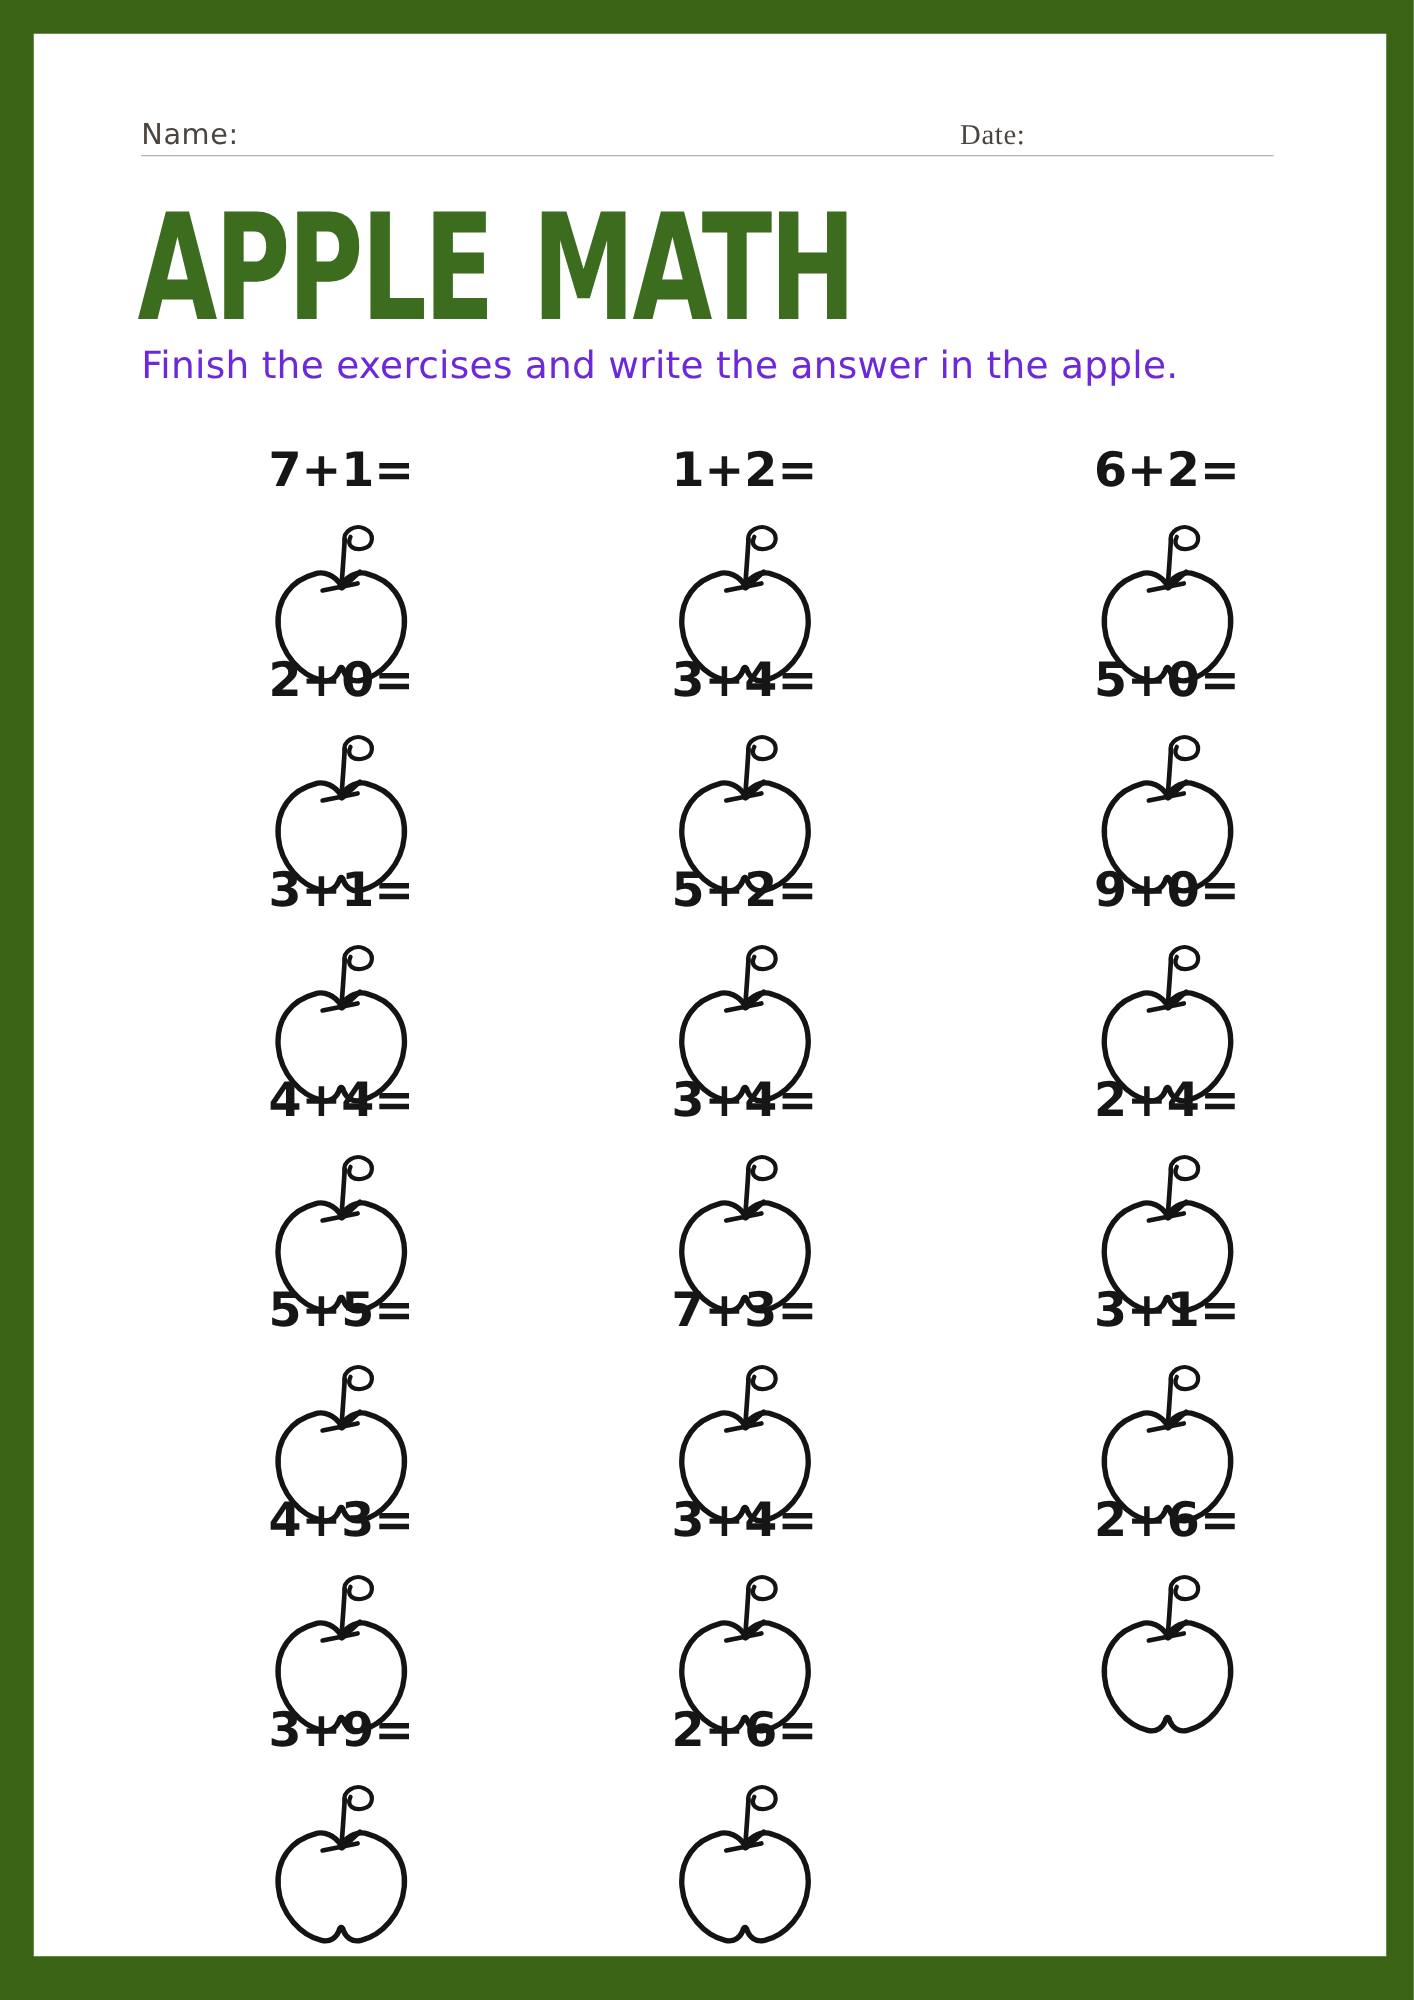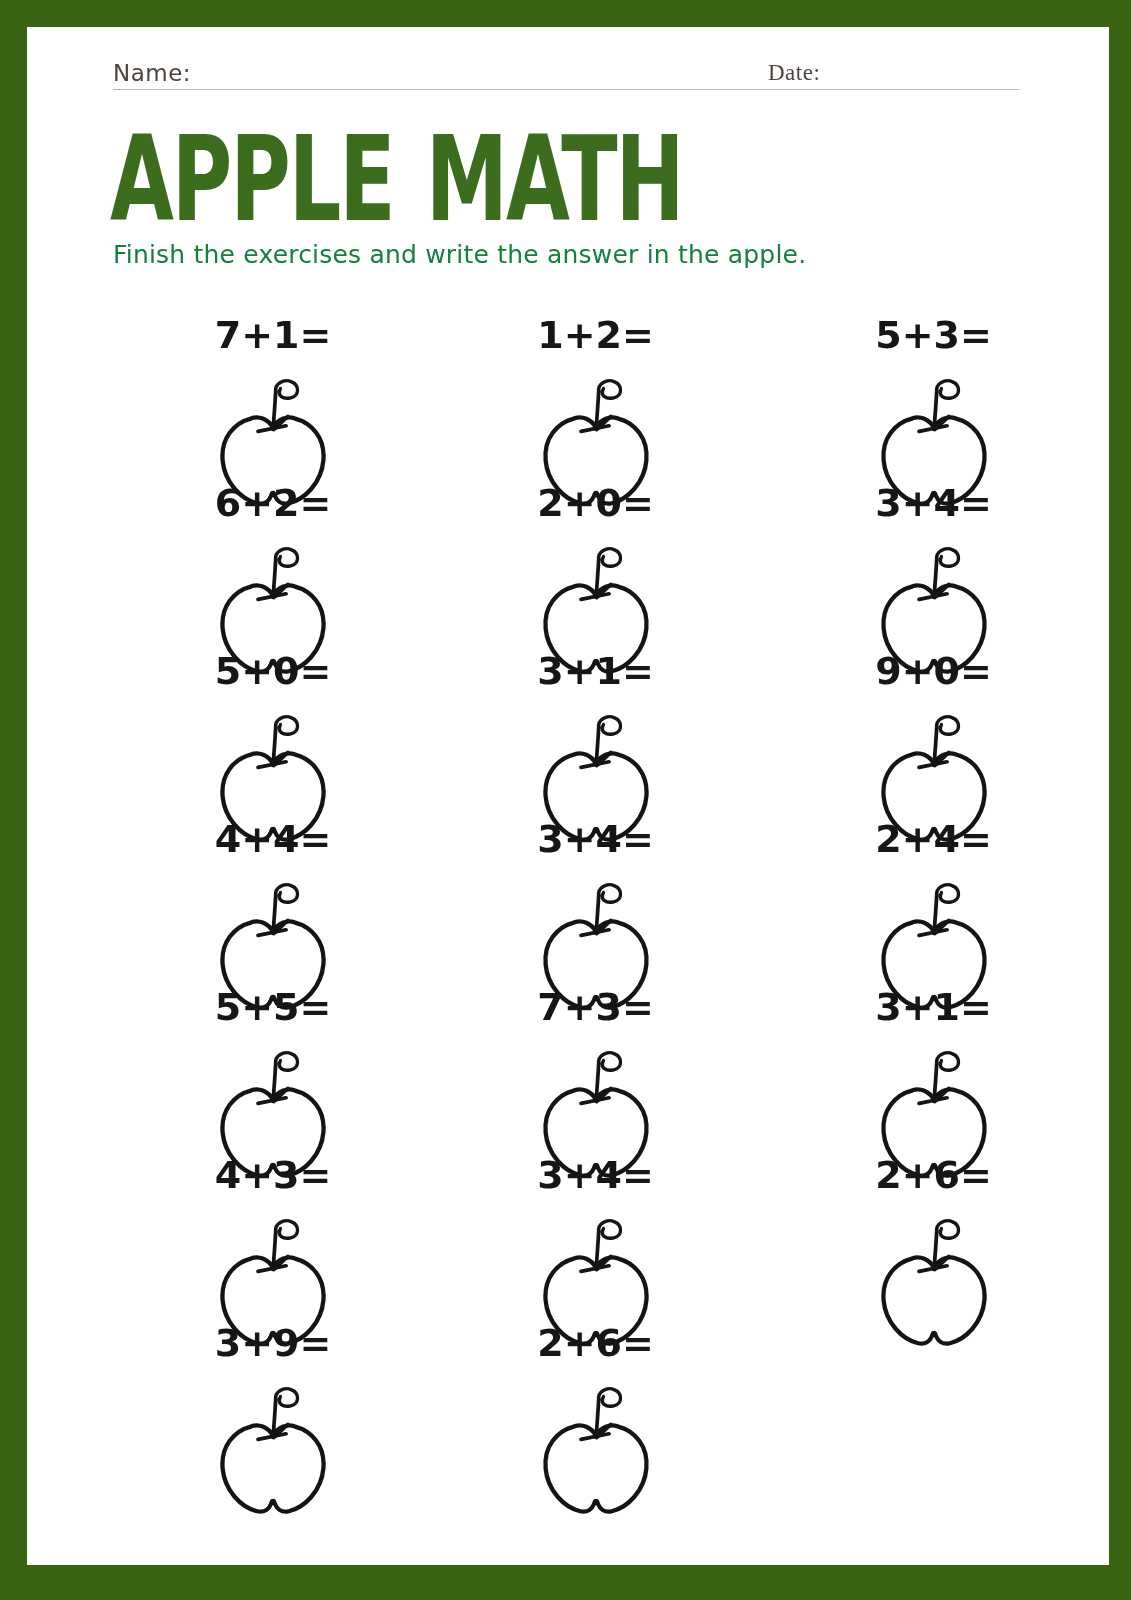--- a/index.html
+++ b/index.html
@@ -14,21 +14,21 @@
     position: absolute;
     left: 27px; top: 27px; right: 22px; bottom: 35px;
     background: #ffffff;
     overflow: hidden;
   }
   .content { padding: 0 0 0 86px; }
 
   
   .meta {
     position: relative;
-    margin-top: 37px;
+    margin-top: 72px;
     margin-right: 90px;
     height: 25px;
     border-bottom: 1.5px solid #b3b3b3;
   }
   .meta-label {
     position: absolute;
     bottom: 3px;
     font-size: 23px;
     letter-spacing: 0.5px;
     color: #4c443f;
@@ -44,23 +44,23 @@
     font-weight: 700;
     letter-spacing: -3px;
     word-spacing: 8px;
     color: #3c6c1e;
     transform: scaleX(0.70);
     transform-origin: left center;
     white-space: nowrap;
   }
   .subtitle {
     margin: 2px 0 0 0;
-    font-size: 25px;
+    font-size: 30px;
     letter-spacing: 0.2px;
-    color: #15803d;
+    color: #6d28d9;
   }
 
   
   .grid {
     margin-top: 44px;
     display: grid;
     grid-template-columns: 320px 325px auto;
     row-gap: 35px;
   }
   .cell {
@@ -113,30 +113,20 @@
     <span class="expr">1+2=</span>
     <svg class="apple" viewBox="0 0 120 142" aria-hidden="true">
       <path class="body" d="M60,54 C55,45 45,41 37,44 C18,49 4,65 6,89 C8,113 26,131 43,135 C51,137 56,132 58,127 C59,123 61,123 62,127 C64,132 69,137 77,135 C94,131 112,113 114,89 C116,65 102,49 83,44 C75,41 65,45 60,54 Z"></path>
       <path class="ln" d="M60,56 C61,44 62,30 63,14"></path>
       <path class="ln" d="M44,58 L74,52"></path>
       <path class="ln" d="M76,42 L61,56"></path>
       <path class="loop" d="M63,16 C61,7 72,1 80,5 C89,9 88,20 79,22 C71,24 64,20 68,12"></path>
     </svg>
   </div>
 
-  <div class="cell">
-    <span class="expr">5+3=</span>
-    <svg class="apple" viewBox="0 0 120 142" aria-hidden="true">
-      <path class="body" d="M60,54 C55,45 45,41 37,44 C18,49 4,65 6,89 C8,113 26,131 43,135 C51,137 56,132 58,127 C59,123 61,123 62,127 C64,132 69,137 77,135 C94,131 112,113 114,89 C116,65 102,49 83,44 C75,41 65,45 60,54 Z"></path>
-      <path class="ln" d="M60,56 C61,44 62,30 63,14"></path>
-      <path class="ln" d="M44,58 L74,52"></path>
-      <path class="ln" d="M76,42 L61,56"></path>
-      <path class="loop" d="M63,16 C61,7 72,1 80,5 C89,9 88,20 79,22 C71,24 64,20 68,12"></path>
-    </svg>
-  </div>
 
   <div class="cell">
     <span class="expr">6+2=</span>
     <svg class="apple" viewBox="0 0 120 142" aria-hidden="true">
       <path class="body" d="M60,54 C55,45 45,41 37,44 C18,49 4,65 6,89 C8,113 26,131 43,135 C51,137 56,132 58,127 C59,123 61,123 62,127 C64,132 69,137 77,135 C94,131 112,113 114,89 C116,65 102,49 83,44 C75,41 65,45 60,54 Z"></path>
       <path class="ln" d="M60,56 C61,44 62,30 63,14"></path>
       <path class="ln" d="M44,58 L74,52"></path>
       <path class="ln" d="M76,42 L61,56"></path>
       <path class="loop" d="M63,16 C61,7 72,1 80,5 C89,9 88,20 79,22 C71,24 64,20 68,12"></path>
     </svg>
@@ -179,20 +169,30 @@
     <span class="expr">3+1=</span>
     <svg class="apple" viewBox="0 0 120 142" aria-hidden="true">
       <path class="body" d="M60,54 C55,45 45,41 37,44 C18,49 4,65 6,89 C8,113 26,131 43,135 C51,137 56,132 58,127 C59,123 61,123 62,127 C64,132 69,137 77,135 C94,131 112,113 114,89 C116,65 102,49 83,44 C75,41 65,45 60,54 Z"></path>
       <path class="ln" d="M60,56 C61,44 62,30 63,14"></path>
       <path class="ln" d="M44,58 L74,52"></path>
       <path class="ln" d="M76,42 L61,56"></path>
       <path class="loop" d="M63,16 C61,7 72,1 80,5 C89,9 88,20 79,22 C71,24 64,20 68,12"></path>
     </svg>
   </div>
 
+  <div class="cell">
+    <span class="expr">5+2=</span>
+    <svg class="apple" viewBox="0 0 120 142" aria-hidden="true">
+      <path class="body" d="M60,54 C55,45 45,41 37,44 C18,49 4,65 6,89 C8,113 26,131 43,135 C51,137 56,132 58,127 C59,123 61,123 62,127 C64,132 69,137 77,135 C94,131 112,113 114,89 C116,65 102,49 83,44 C75,41 65,45 60,54 Z"></path>
+      <path class="ln" d="M60,56 C61,44 62,30 63,14"></path>
+      <path class="ln" d="M44,58 L74,52"></path>
+      <path class="ln" d="M76,42 L61,56"></path>
+      <path class="loop" d="M63,16 C61,7 72,1 80,5 C89,9 88,20 79,22 C71,24 64,20 68,12"></path>
+    </svg>
+  </div>
 
   <div class="cell">
     <span class="expr">9+0=</span>
     <svg class="apple" viewBox="0 0 120 142" aria-hidden="true">
       <path class="body" d="M60,54 C55,45 45,41 37,44 C18,49 4,65 6,89 C8,113 26,131 43,135 C51,137 56,132 58,127 C59,123 61,123 62,127 C64,132 69,137 77,135 C94,131 112,113 114,89 C116,65 102,49 83,44 C75,41 65,45 60,54 Z"></path>
       <path class="ln" d="M60,56 C61,44 62,30 63,14"></path>
       <path class="ln" d="M44,58 L74,52"></path>
       <path class="ln" d="M76,42 L61,56"></path>
       <path class="loop" d="M63,16 C61,7 72,1 80,5 C89,9 88,20 79,22 C71,24 64,20 68,12"></path>
     </svg>

